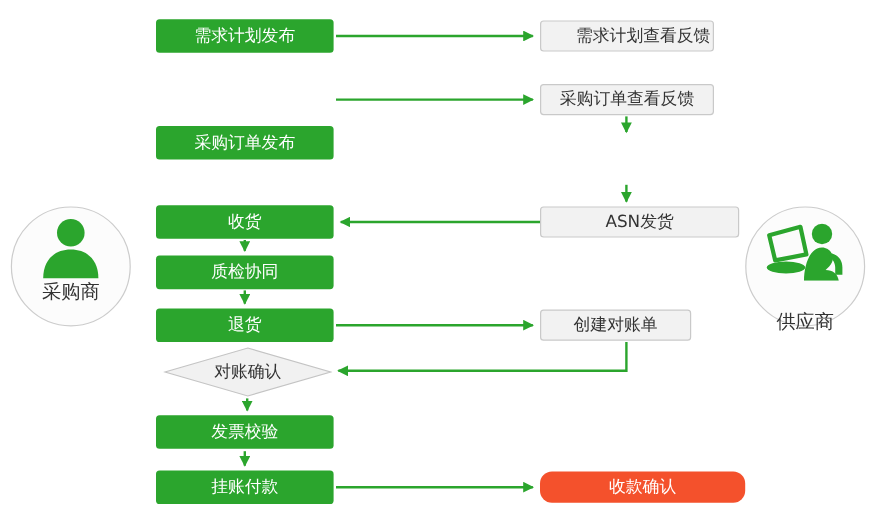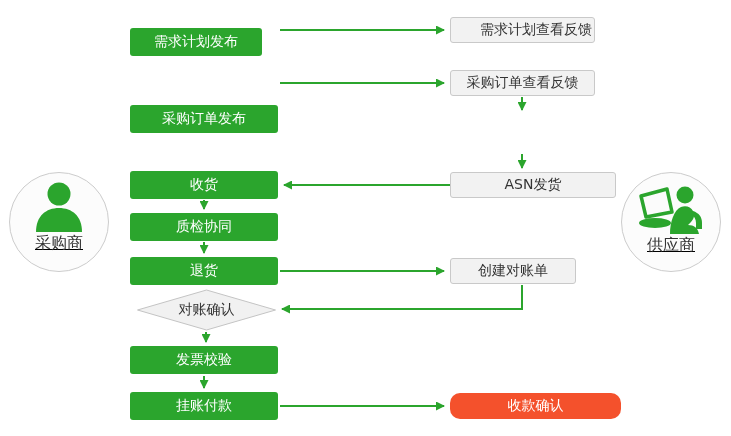--- a/index.html
+++ b/index.html
@@ -34,21 +34,21 @@
   }
   .diamond.green-d .lbl { color: #ffffff; }
   .diamond.gray-d  .lbl { color: #333333; }
   .actor {
     position: absolute;
     width: 100px; height: 100px;
     border-radius: 50%;
     border: 1px solid #cccccc;
     background: #fcfcfc;
     box-sizing: border-box;
-    display: flex; flex-direction: column; align-items: center; text-decoration: underline;
+    display: flex; flex-direction: column; align-items: center;
   }
   .actor .icon { margin-top: 9px; line-height: 0; }
   .actor .lbl { font-size: 16px; color: #333333; margin-top: 1px; }
   .actor.supplier .icon { margin-top: 13px; }
 </style>
 </head>
 <body>
 
 <div class="canvas">
 
@@ -67,21 +67,21 @@
       <path d="M204,200 V209" marker-end="url(#arrow)"></path>
       <path d="M204,242 V253" marker-end="url(#arrow)"></path>
       <path d="M280,271 H444" marker-end="url(#arrow)"></path>
       <path d="M522,285 V309 H282" marker-end="url(#arrow)"></path>
       <path d="M206,332 V342" marker-end="url(#arrow)"></path>
       <path d="M204,376 V388" marker-end="url(#arrow)"></path>
       <path d="M280,406 H444" marker-end="url(#arrow)"></path>
     </g>
   </svg>
 
-  <div class="node green" style="left:130px; top:28px;  width:132px; height:28px;">需求计划发布</div>
+  <div class="node green" style="left:130px; top:16px;  width:148px; height:28px;">需求计划发布</div>
   <div class="node green" style="left:130px; top:69px;  width:148px; height:28px;margin-top:36px;">采购订单发布</div>
   <div class="node green" style="left:130px; top:171px; width:148px; height:28px;">收货</div>
   <div class="node green" style="left:130px; top:257px; width:148px; height:28px;">退货</div>
   <div class="node green" style="left:130px; top:213px; width:148px; height:28px;">质检协同</div>
   <div class="node green" style="left:130px; top:346px; width:148px; height:28px;">发票校验</div>
   <div class="node green" style="left:130px; top:392px; width:148px; height:28px;">挂账付款</div>
 
   <div class="node light" style="left:450px; top:17px;  width:145px; height:26px;padding-left:27px;">需求计划查看反馈</div>
   <div class="node light" style="left:450px; top:70px;  width:145px; height:26px;">采购订单查看反馈</div>
   <div class="node light" style="left:450px; top:172px; width:166px; height:26px;">ASN发货</div>
@@ -101,21 +101,21 @@
       <svg width="54" height="50" viewBox="0 0 54 50">
         <g fill="#2BA52D">
           <circle cx="27" cy="12" r="11.5"></circle>
           <path d="M4,50 C4,34 14,26 27,26 C40,26 50,34 50,50 Z"></path>
         </g>
       </svg>
     </span>
     <span class="lbl">采购商</span>
   </div>
 
-  <div class="actor supplier" style="left:621px; top:172px;">
+  <div class="actor supplier" style="left:621px; top:172px;gap:23px;">
     <span class="icon">
       <svg width="66" height="48" viewBox="0 0 66 48">
         <polygon points="3,10 29,3 34,26 8,31" fill="#fbfbfb" stroke="#2BA52D" stroke-width="3.5" stroke-linejoin="round"></polygon>
         <g fill="#2BA52D">
           <ellipse cx="17" cy="37" rx="16" ry="5"></ellipse>
           <circle cx="47" cy="9" r="8.5"></circle>
           <path d="M32,48 C32,36 36,24 43,21 C48,19 53,21 55,25 C57,29 56,33 53,36 L50,39 C56,39 60,42 61,48 Z"></path>
           <path d="M55,25 C61,27 64,31 64,37 L64,43 L58,43 L58,37 C58,33 56,30 53,28 Z"></path>
         </g>
       </svg>

